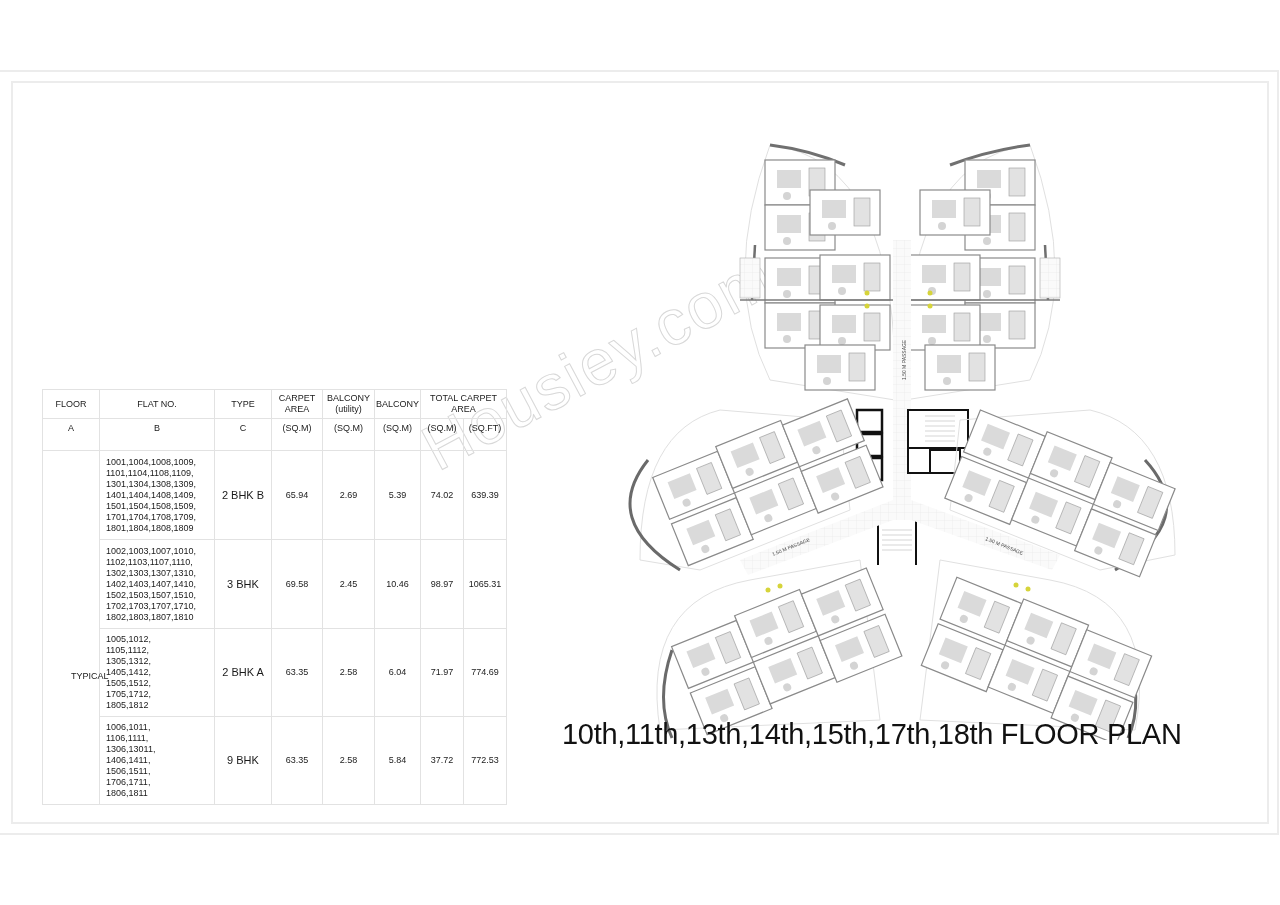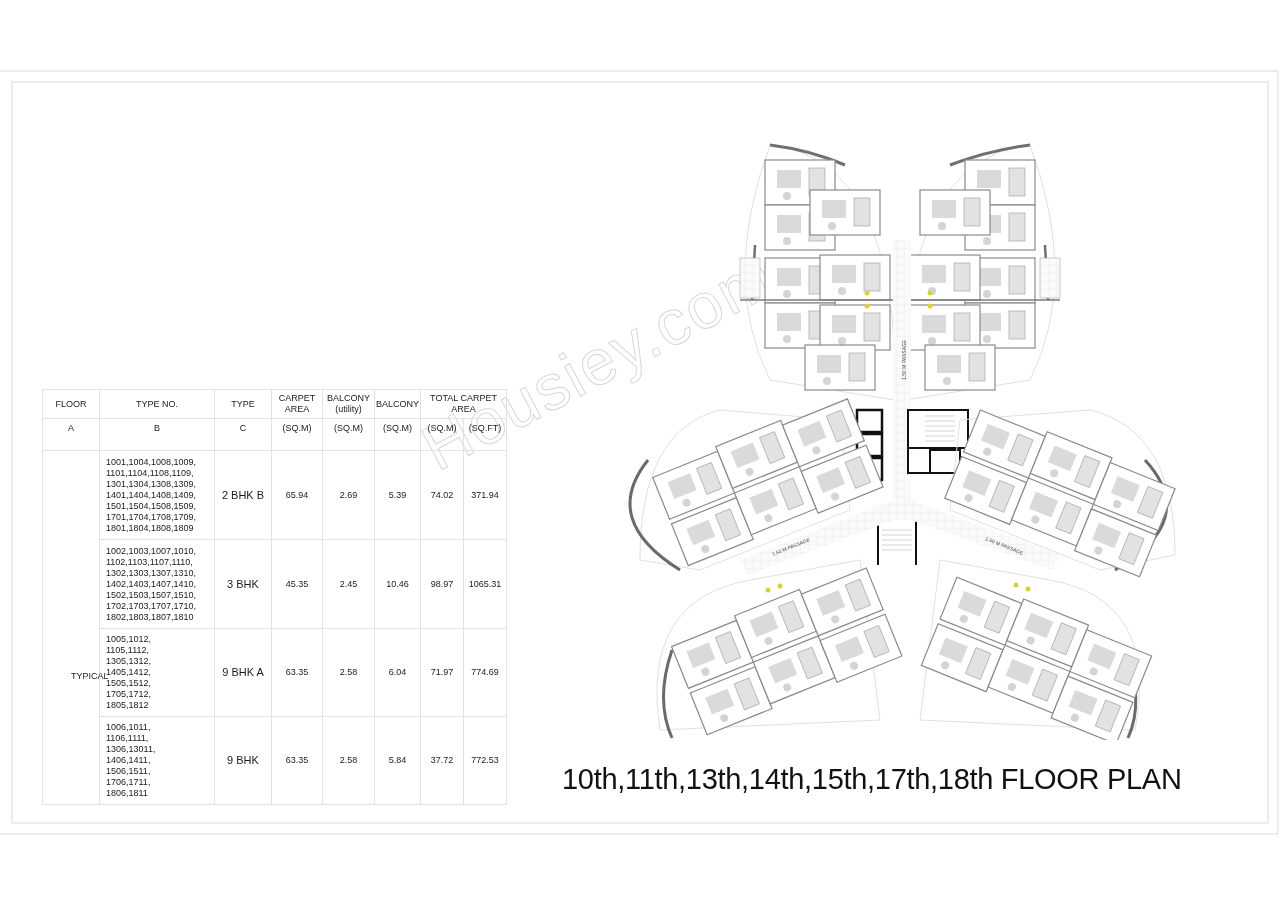--- a/index.html
+++ b/index.html
@@ -10,21 +10,21 @@
   table.area-table td{border:1px solid #e2e2e2;text-align:center;vertical-align:middle;font-size:9px;line-height:11px;padding:0;color:#1a1a1a;}
   table.area-table tr.h1 td{height:28px;}
   table.area-table tr.h2 td{height:27px;vertical-align:top;padding-top:4px;}
   table.area-table tr.r1 td{height:88px;}
   table.area-table tr.r2 td{height:88px;}
   table.area-table tr.r3 td{height:87px;}
   table.area-table tr.r4 td{height:87px;}
   td.flats{text-align:left !important;padding-left:6px !important;font-size:8.6px;line-height:10.6px;white-space:pre-line;}
   td.type{font-size:11px !important;}
   td.floor-cell{vertical-align:bottom !important;padding-bottom:4px !important;}
-  .plan-title{position:absolute;left:562px;top:763px;font-size:29px;letter-spacing:-0.3px;color:#111;white-space:nowrap;}
+  .plan-title{position:absolute;left:562px;top:718px;font-size:29px;letter-spacing:-0.3px;color:#111;white-space:nowrap;}
   .watermark{position:absolute;left:410px;top:420px;font-size:64px;color:transparent;-webkit-text-stroke:1px #d8d8d8;transform:rotate(-28deg);transform-origin:left top;letter-spacing:2px;white-space:nowrap;pointer-events:none;}
   svg.plan{position:absolute;left:600px;top:140px;}
 </style>
 </head>
 <body>
 
 <div class="outer-frame"></div>
 <div class="inner-frame"></div>
 
 <div class="watermark">Housiey.com</div>
@@ -36,21 +36,21 @@
       <col style="width:57px">
       <col style="width:51px">
       <col style="width:52px">
       <col style="width:46px">
       <col style="width:43px">
       <col style="width:43px">
   </colgroup>
   <tbody>
       <tr class="h1">
     <td>FLOOR</td>
-    <td>TYPE NO.</td>
+    <td>FLAT NO.</td>
     <td>TYPE</td>
     <td>CARPET AREA</td>
     <td>BALCONY (utility)</td>
     <td>BALCONY</td>
     <td colspan="2">TOTAL CARPET AREA</td>
   </tr>
   <tr class="h2">
     <td>A</td>
     <td>B</td>
     <td>C</td>
@@ -67,46 +67,46 @@
 1301,1304,1308,1309,
 1401,1404,1408,1409,
 1501,1504,1508,1509,
 1701,1704,1708,1709,
 1801,1804,1808,1809</td>
     <td class="type">2 BHK  B</td>
     <td>65.94</td>
     <td>2.69</td>
     <td>5.39</td>
     <td>74.02</td>
-    <td>371.94</td>
+    <td>639.39</td>
   </tr>
   <tr class="r2">
     <td class="flats">1002,1003,1007,1010,
 1102,1103,1107,1110,
 1302,1303,1307,1310,
 1402,1403,1407,1410,
 1502,1503,1507,1510,
 1702,1703,1707,1710,
 1802,1803,1807,1810</td>
     <td class="type">3 BHK</td>
-    <td>45.35</td>
+    <td>69.58</td>
     <td>2.45</td>
     <td>10.46</td>
     <td>98.97</td>
     <td>1065.31</td>
   </tr>
   <tr class="r3">
     <td class="flats">1005,1012,
 1105,1112,
 1305,1312,
 1405,1412,
 1505,1512,
 1705,1712,
 1805,1812</td>
-    <td class="type">9 BHK  A</td>
+    <td class="type">2 BHK  A</td>
     <td>63.35</td>
     <td>2.58</td>
     <td>6.04</td>
     <td>71.97</td>
     <td>774.69</td>
   </tr>
   <tr class="r4">
     <td class="flats">1006,1011,
 1106,1111,
 1306,13011,

